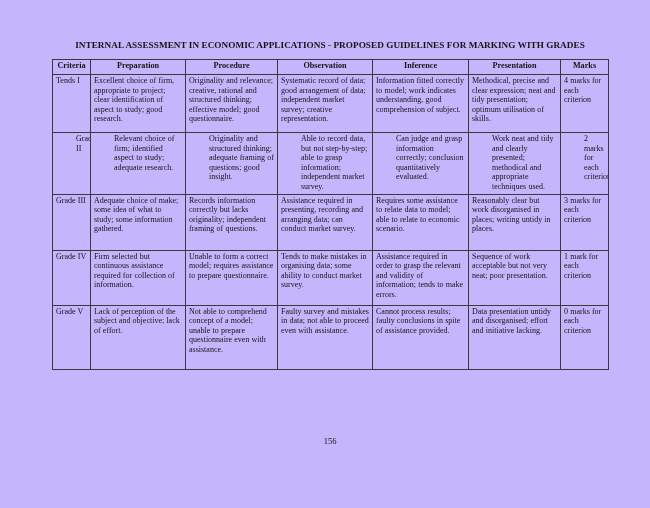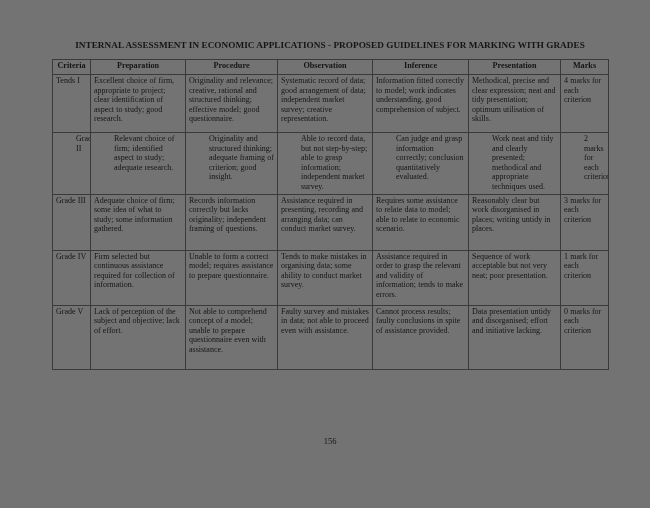--- a/index.html
+++ b/index.html
@@ -1,20 +1,20 @@
 <!DOCTYPE html>
 <html><head>
 <meta charset="utf-8">
 <style>
   html, body { margin: 0; padding: 0; }
   .page {
     position: relative;
     width: 650px;
     height: 508px;
-    background: #737373;
+    background: #c4b5fd;
     font-family: "Liberation Serif", serif;
     color: #151515;
     overflow: hidden;
   }
   .doc-title {
     position: absolute;
     top: 40px;
     left: 52px;
     width: 556px;
     text-align: center;
@@ -108,29 +108,29 @@
             <td class="c-preparation">Excellent choice of firm, appropriate to project; clear identification of aspect to study; good research.</td>
             <td class="c-procedure">Originality and relevance; creative, rational and structured thinking; effective model; good questionnaire.</td>
             <td class="c-observation">Systematic record of data; good arrangement of data; independent market survey; creative representation.</td>
             <td class="c-inference">Information fitted correctly to model; work indicates understanding, good comprehension of subject.</td>
             <td class="c-presentation">Methodical, precise and clear expression; neat and tidy presentation; optimum utilisation of skills.</td>
             <td class="c-marks">4 marks for each criterion</td>
           </tr>
           <tr>
             <td class="c-criteria">Grade II</td>
             <td class="c-preparation">Relevant choice of firm; identified aspect to study; adequate research.</td>
-            <td class="c-procedure">Originality and structured thinking; adequate framing of criterion; good insight.</td>
+            <td class="c-procedure">Originality and structured thinking; adequate framing of questions; good insight.</td>
             <td class="c-observation">Able to record data, but not step-by-step; able to grasp information; independent market survey.</td>
             <td class="c-inference">Can judge and grasp information correctly; conclusion quantitatively evaluated.</td>
             <td class="c-presentation">Work neat and tidy and clearly presented; methodical and appropriate techniques used.</td>
             <td class="c-marks">2 marks for each criterion</td>
           </tr>
           <tr>
             <td class="c-criteria">Grade III</td>
-            <td class="c-preparation">Adequate choice of firm; some idea of what to study; some information gathered.</td>
+            <td class="c-preparation">Adequate choice of make; some idea of what to study; some information gathered.</td>
             <td class="c-procedure">Records information correctly but lacks originality; independent framing of questions.</td>
             <td class="c-observation">Assistance required in presenting, recording and arranging data; can conduct market survey.</td>
             <td class="c-inference">Requires some assistance to relate data to model; able to relate to economic scenario.</td>
             <td class="c-presentation">Reasonably clear but work disorganised in places; writing untidy in places.</td>
             <td class="c-marks">3 marks for each criterion</td>
           </tr>
           <tr>
             <td class="c-criteria">Grade IV</td>
             <td class="c-preparation">Firm selected but continuous assistance required for collection of information.</td>
             <td class="c-procedure">Unable to form a correct model; requires assistance to prepare questionnaire.</td>

